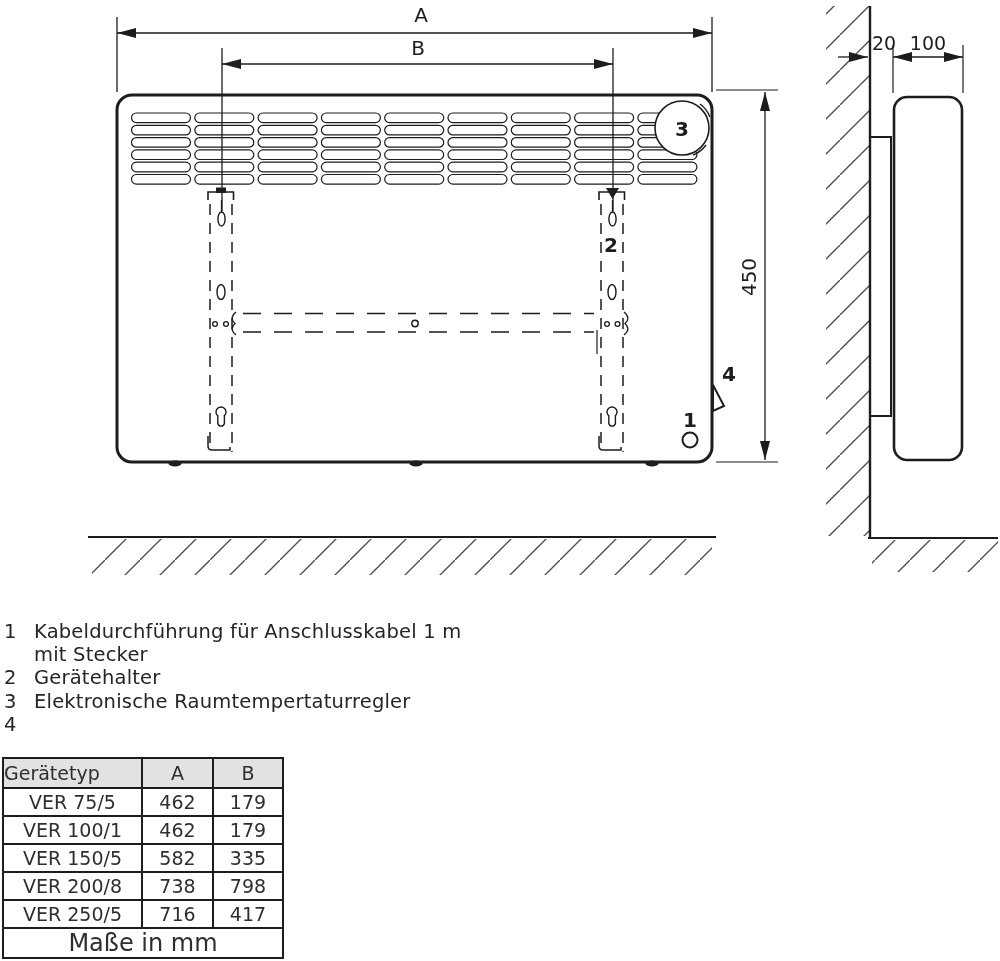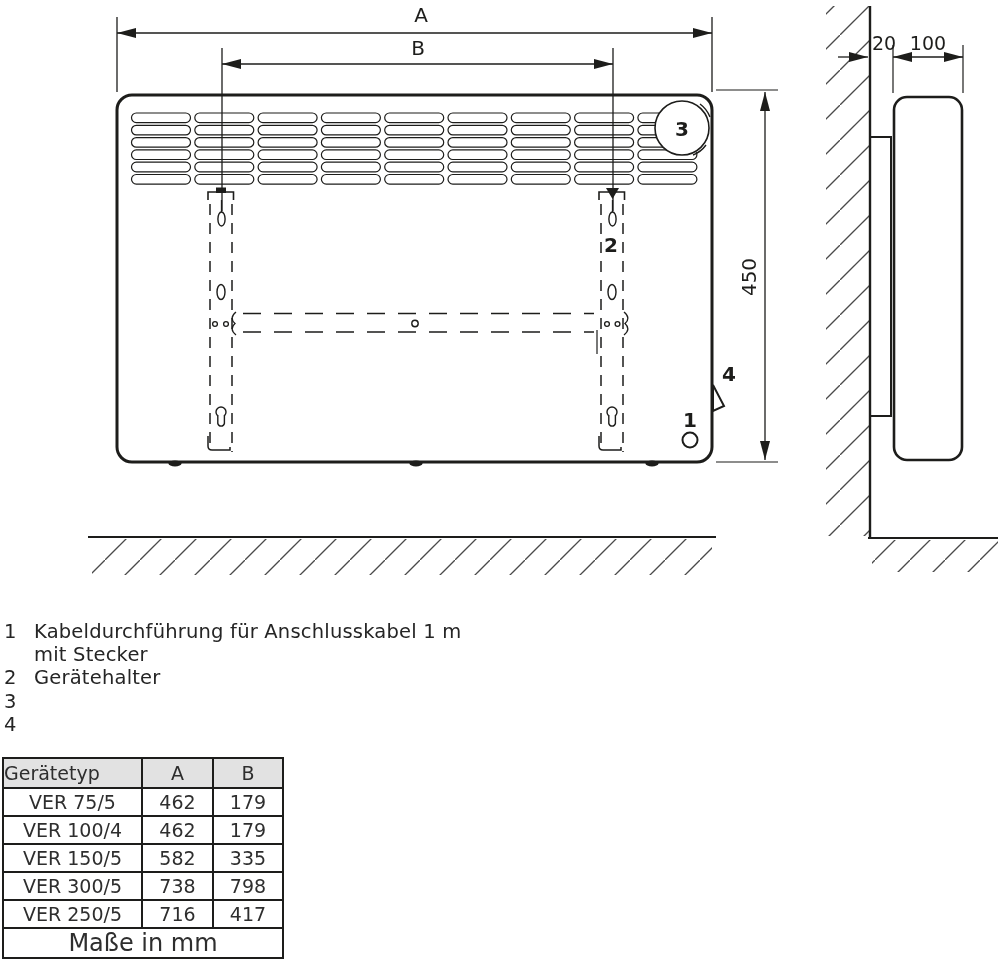--- a/index.html
+++ b/index.html
@@ -228,20 +228,21 @@
         <span>Kabeldurchführung für Anschlusskabel 1 m</span><br>
         <span>mit Stecker</span>
       </span>
     </div>
     <div class="legend-item">
       <span class="legend-num">2</span>
       <span class="legend-text">Gerätehalter</span>
     </div>
     <div class="legend-item">
       <span class="legend-num">3</span>
+      <span class="legend-text">Elektronische Raumtempertaturregler</span>
     </div>
     <div class="legend-item">
       <span class="legend-num">4</span>
     </div>
   </div>
 
   
   <table class="dims">
     <thead>
       <tr>
@@ -250,31 +251,31 @@
         <th class="c-b">B</th>
       </tr>
     </thead>
     <tbody>
       <tr>
         <td class="c-type">VER 75/5</td>
         <td class="c-a">462</td>
         <td class="c-b">179</td>
       </tr>
       <tr>
-        <td class="c-type">VER 100/4</td>
+        <td class="c-type">VER 100/1</td>
         <td class="c-a">462</td>
         <td class="c-b">179</td>
       </tr>
       <tr>
         <td class="c-type">VER 150/5</td>
         <td class="c-a">582</td>
         <td class="c-b">335</td>
       </tr>
       <tr>
-        <td class="c-type">VER 300/5</td>
+        <td class="c-type">VER 200/8</td>
         <td class="c-a">738</td>
         <td class="c-b">798</td>
       </tr>
       <tr>
         <td class="c-type">VER 250/5</td>
         <td class="c-a">716</td>
         <td class="c-b">417</td>
       </tr>
       <tr>
         <td class="t-footer" colspan="3">Maße in mm</td>

